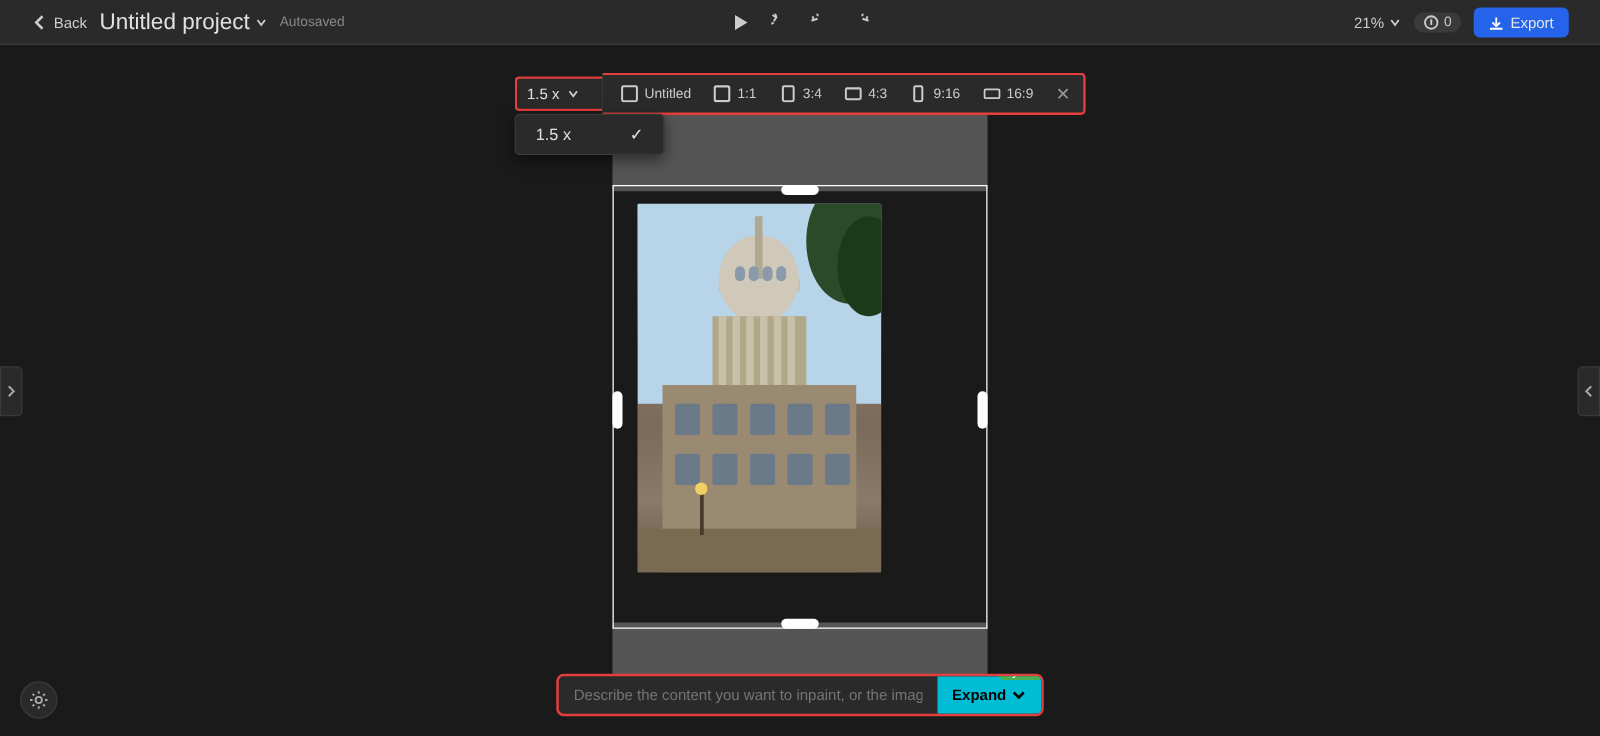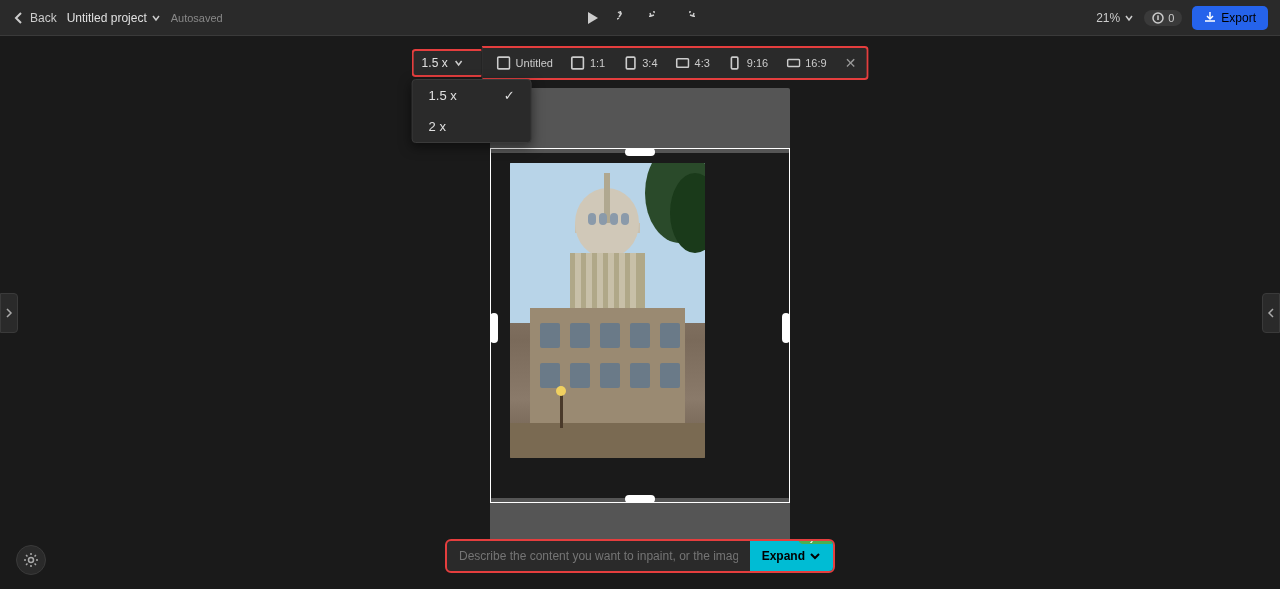--- a/index.html
+++ b/index.html
@@ -14,21 +14,21 @@
     }
 
     
     .topbar {
       position: absolute;
       top: 0; left: 0; right: 0;
       height: 36px;
       background: #2a2a2a;
       display: flex;
       align-items: center;
-      padding: 0 12px;
+      padding: 0 25px;
       z-index: 100;
       border-bottom: 1px solid #3a3a3a;
     }
     .topbar-left {
       display: flex;
       align-items: center;
       gap: 10px;
       flex: 1;
     }
     .back-btn {
@@ -37,21 +37,21 @@
       gap: 4px;
       font-size: 12px;
       color: #ccc;
       cursor: pointer;
     }
     .back-btn svg { width: 14px; height: 14px; }
     .project-title {
       display: flex;
       align-items: center;
       gap: 4px;
-      font-size: 12px;
+      font-size: 18px;
       color: #e0e0e0;
       cursor: pointer;
     }
     .autosaved {
       font-size: 11px;
       color: #888;
       text-align: right;
     }
     .topbar-center {
       display: flex;
@@ -91,28 +91,28 @@
       border-radius: 10px;
       padding: 2px 8px;
       font-size: 11px;
       color: #ccc;
       display: flex;
       align-items: center;
       gap: 4px;
     }
     .export-btn {
       background: #2563eb;
-      color: #000000;
+      color: #e5e5e5;
       border: none;
       border-radius: 5px;
       padding: 5px 12px;
       font-size: 12px;
       cursor: pointer;
       display: flex;
-      align-items: flex-start;
+      align-items: flex-end;
       gap: 5px;
     }
 
     
     .canvas-area {
       position: absolute;
       top: 36px;
       left: 0; right: 0; bottom: 0;
       background: #1a1a1a;
       display: flex;
@@ -150,21 +150,21 @@
       display: flex;
       align-items: center;
       justify-content: center;
       cursor: pointer;
       z-index: 10;
     }
 
     
     .ratio-toolbar {
       position: absolute;
-      top: 10px;
+      top: 22px;
       left: 50%;
       transform: translateX(-50%);
       display: flex;
       align-items: center;
       gap: 0;
       z-index: 200;
       justify-content: flex-end;
     }
 
     
@@ -494,23 +494,20 @@
         <span>1.5 x</span>
         <svg width="10" height="10" viewBox="0 0 10 10" fill="none">
           <polyline points="2,3 5,7 8,3" stroke="#ccc" stroke-width="1.5"></polyline>
         </svg>
       </div>
 
       <div class="zoom-dropdown-menu">
         <div class="zoom-menu-item active">
           <span>1.5 x</span>
           <span>✓</span>
-        </div>
-        <div class="zoom-menu-item">
-          <span>2 x</span>
         </div>
       </div>
     </div>
 
     <div class="ratio-options">
       <button class="ratio-btn">
         <svg width="13" height="13" viewBox="0 0 13 13" fill="none" stroke="#ccc" stroke-width="1.5">
           <rect x="1" y="1" width="11" height="11" rx="1"></rect>
         </svg>
         <span>Untitled</span>

